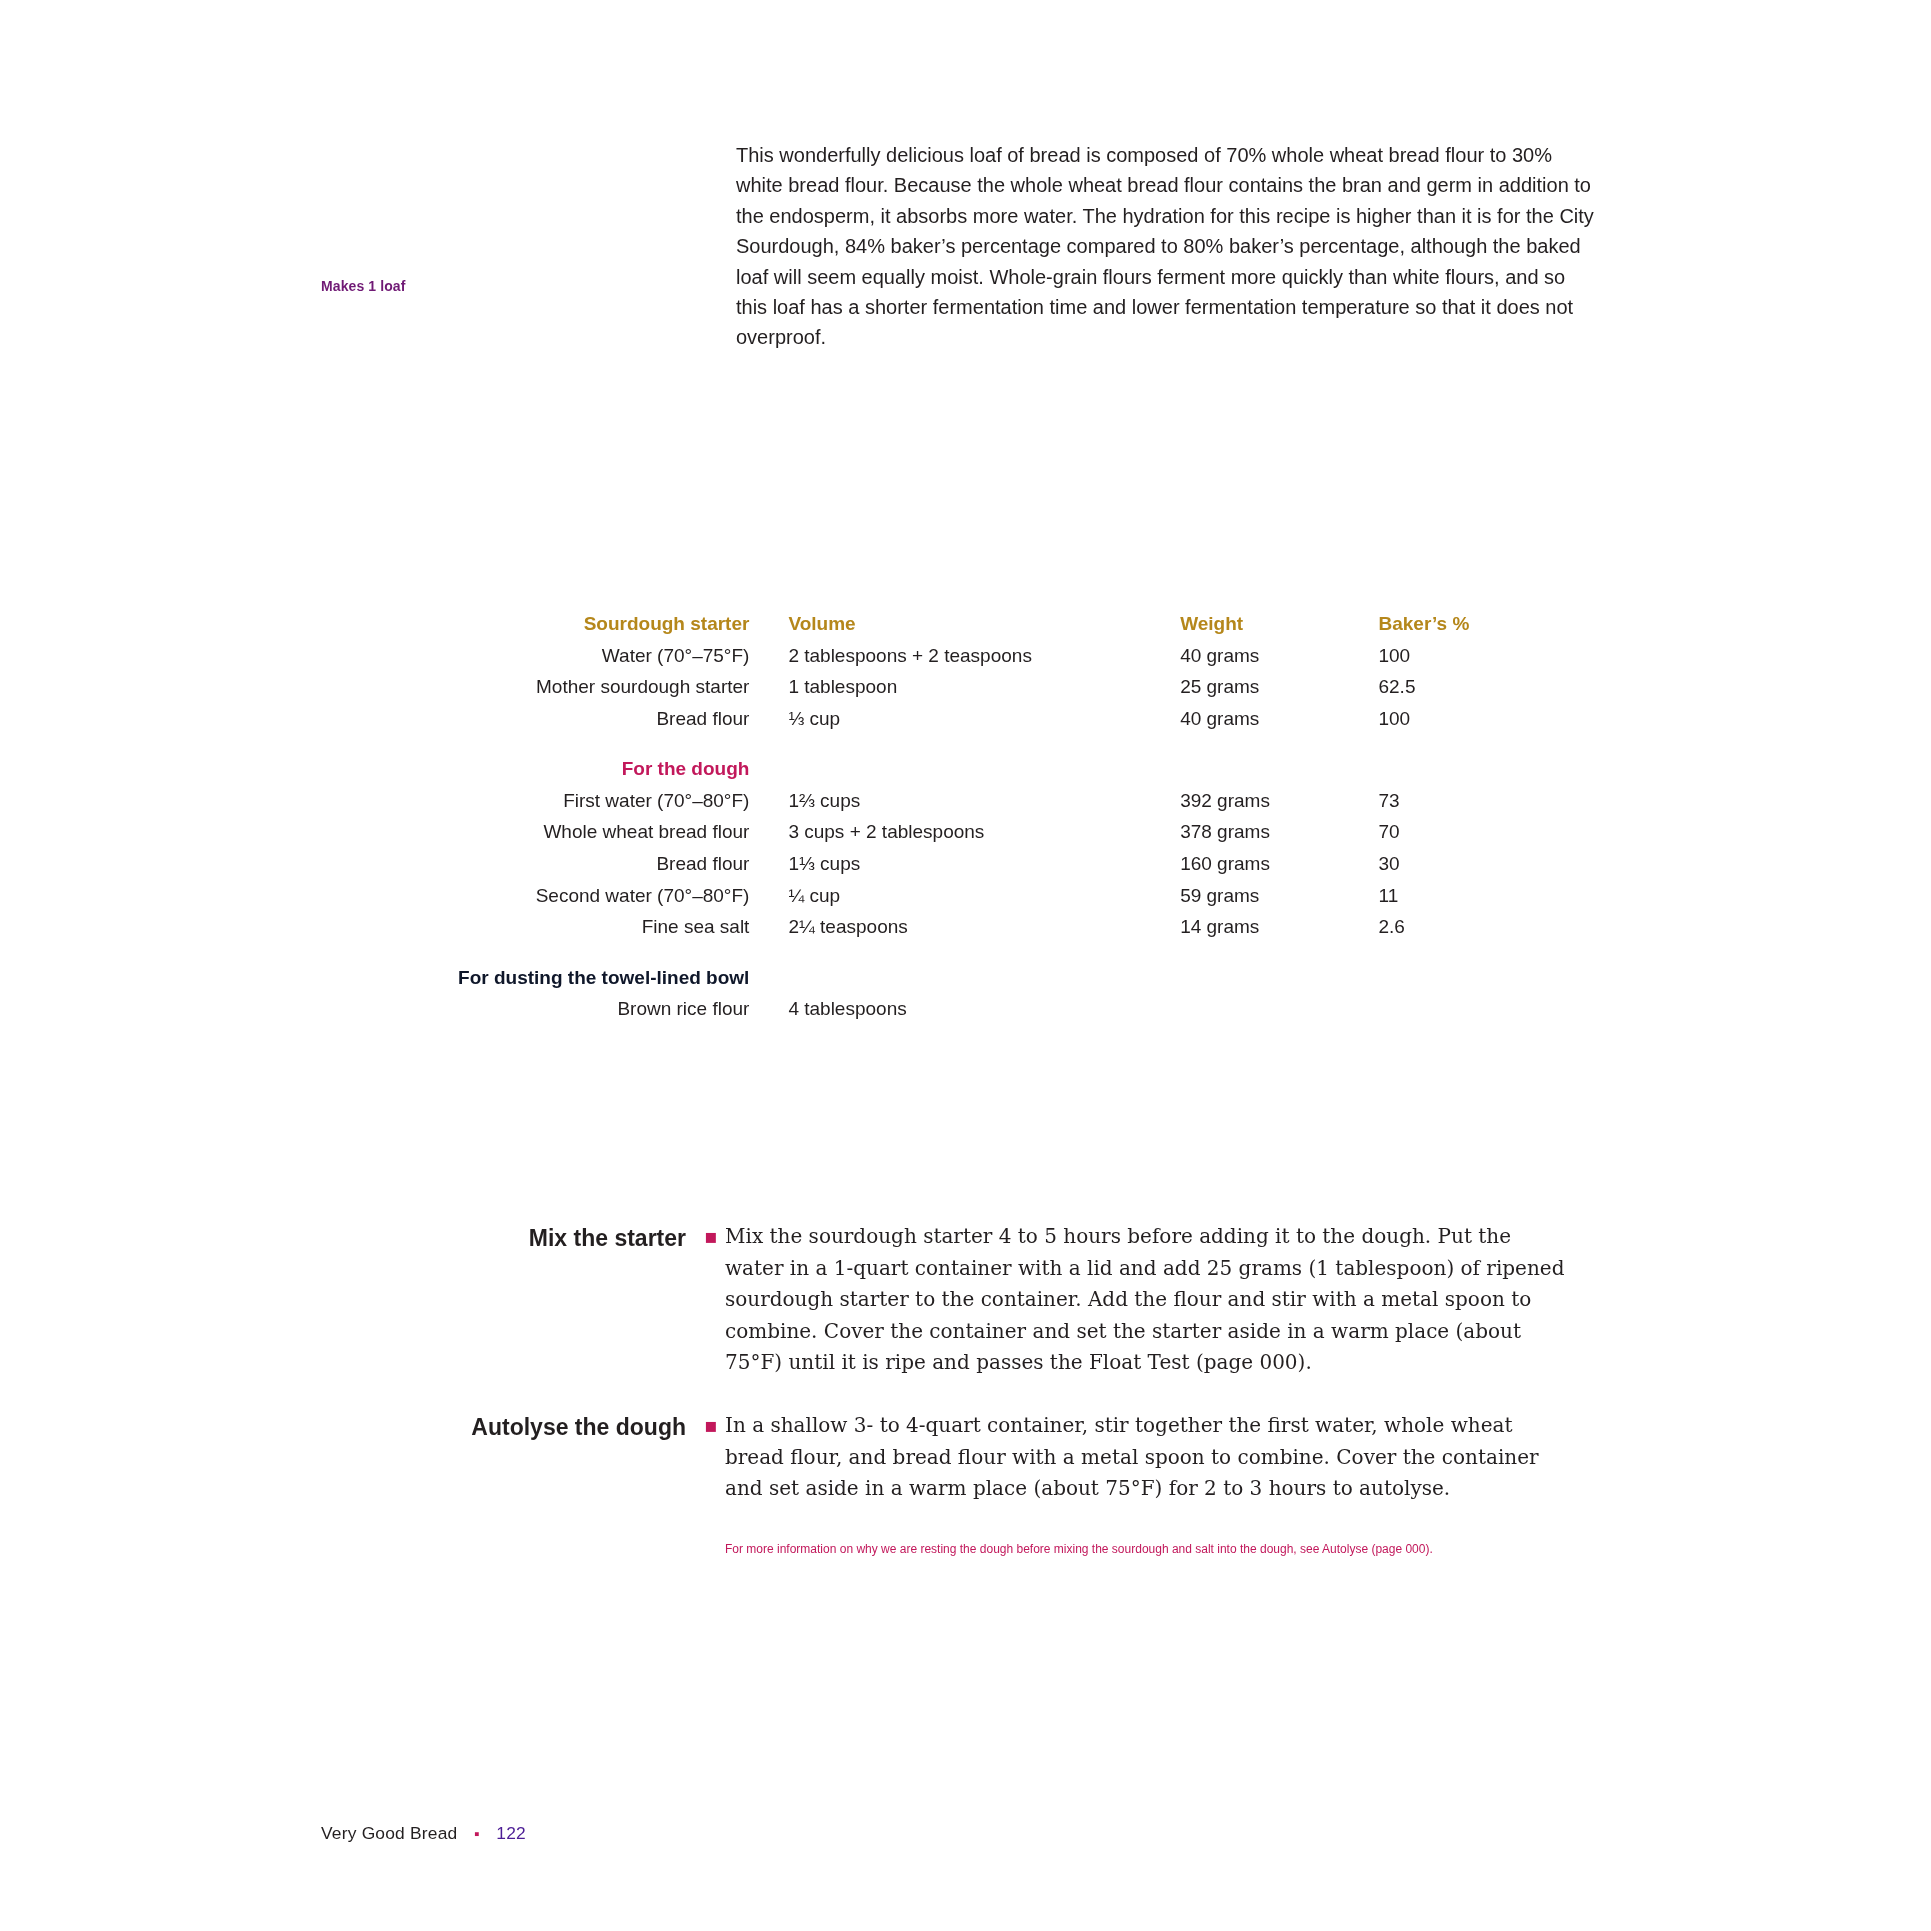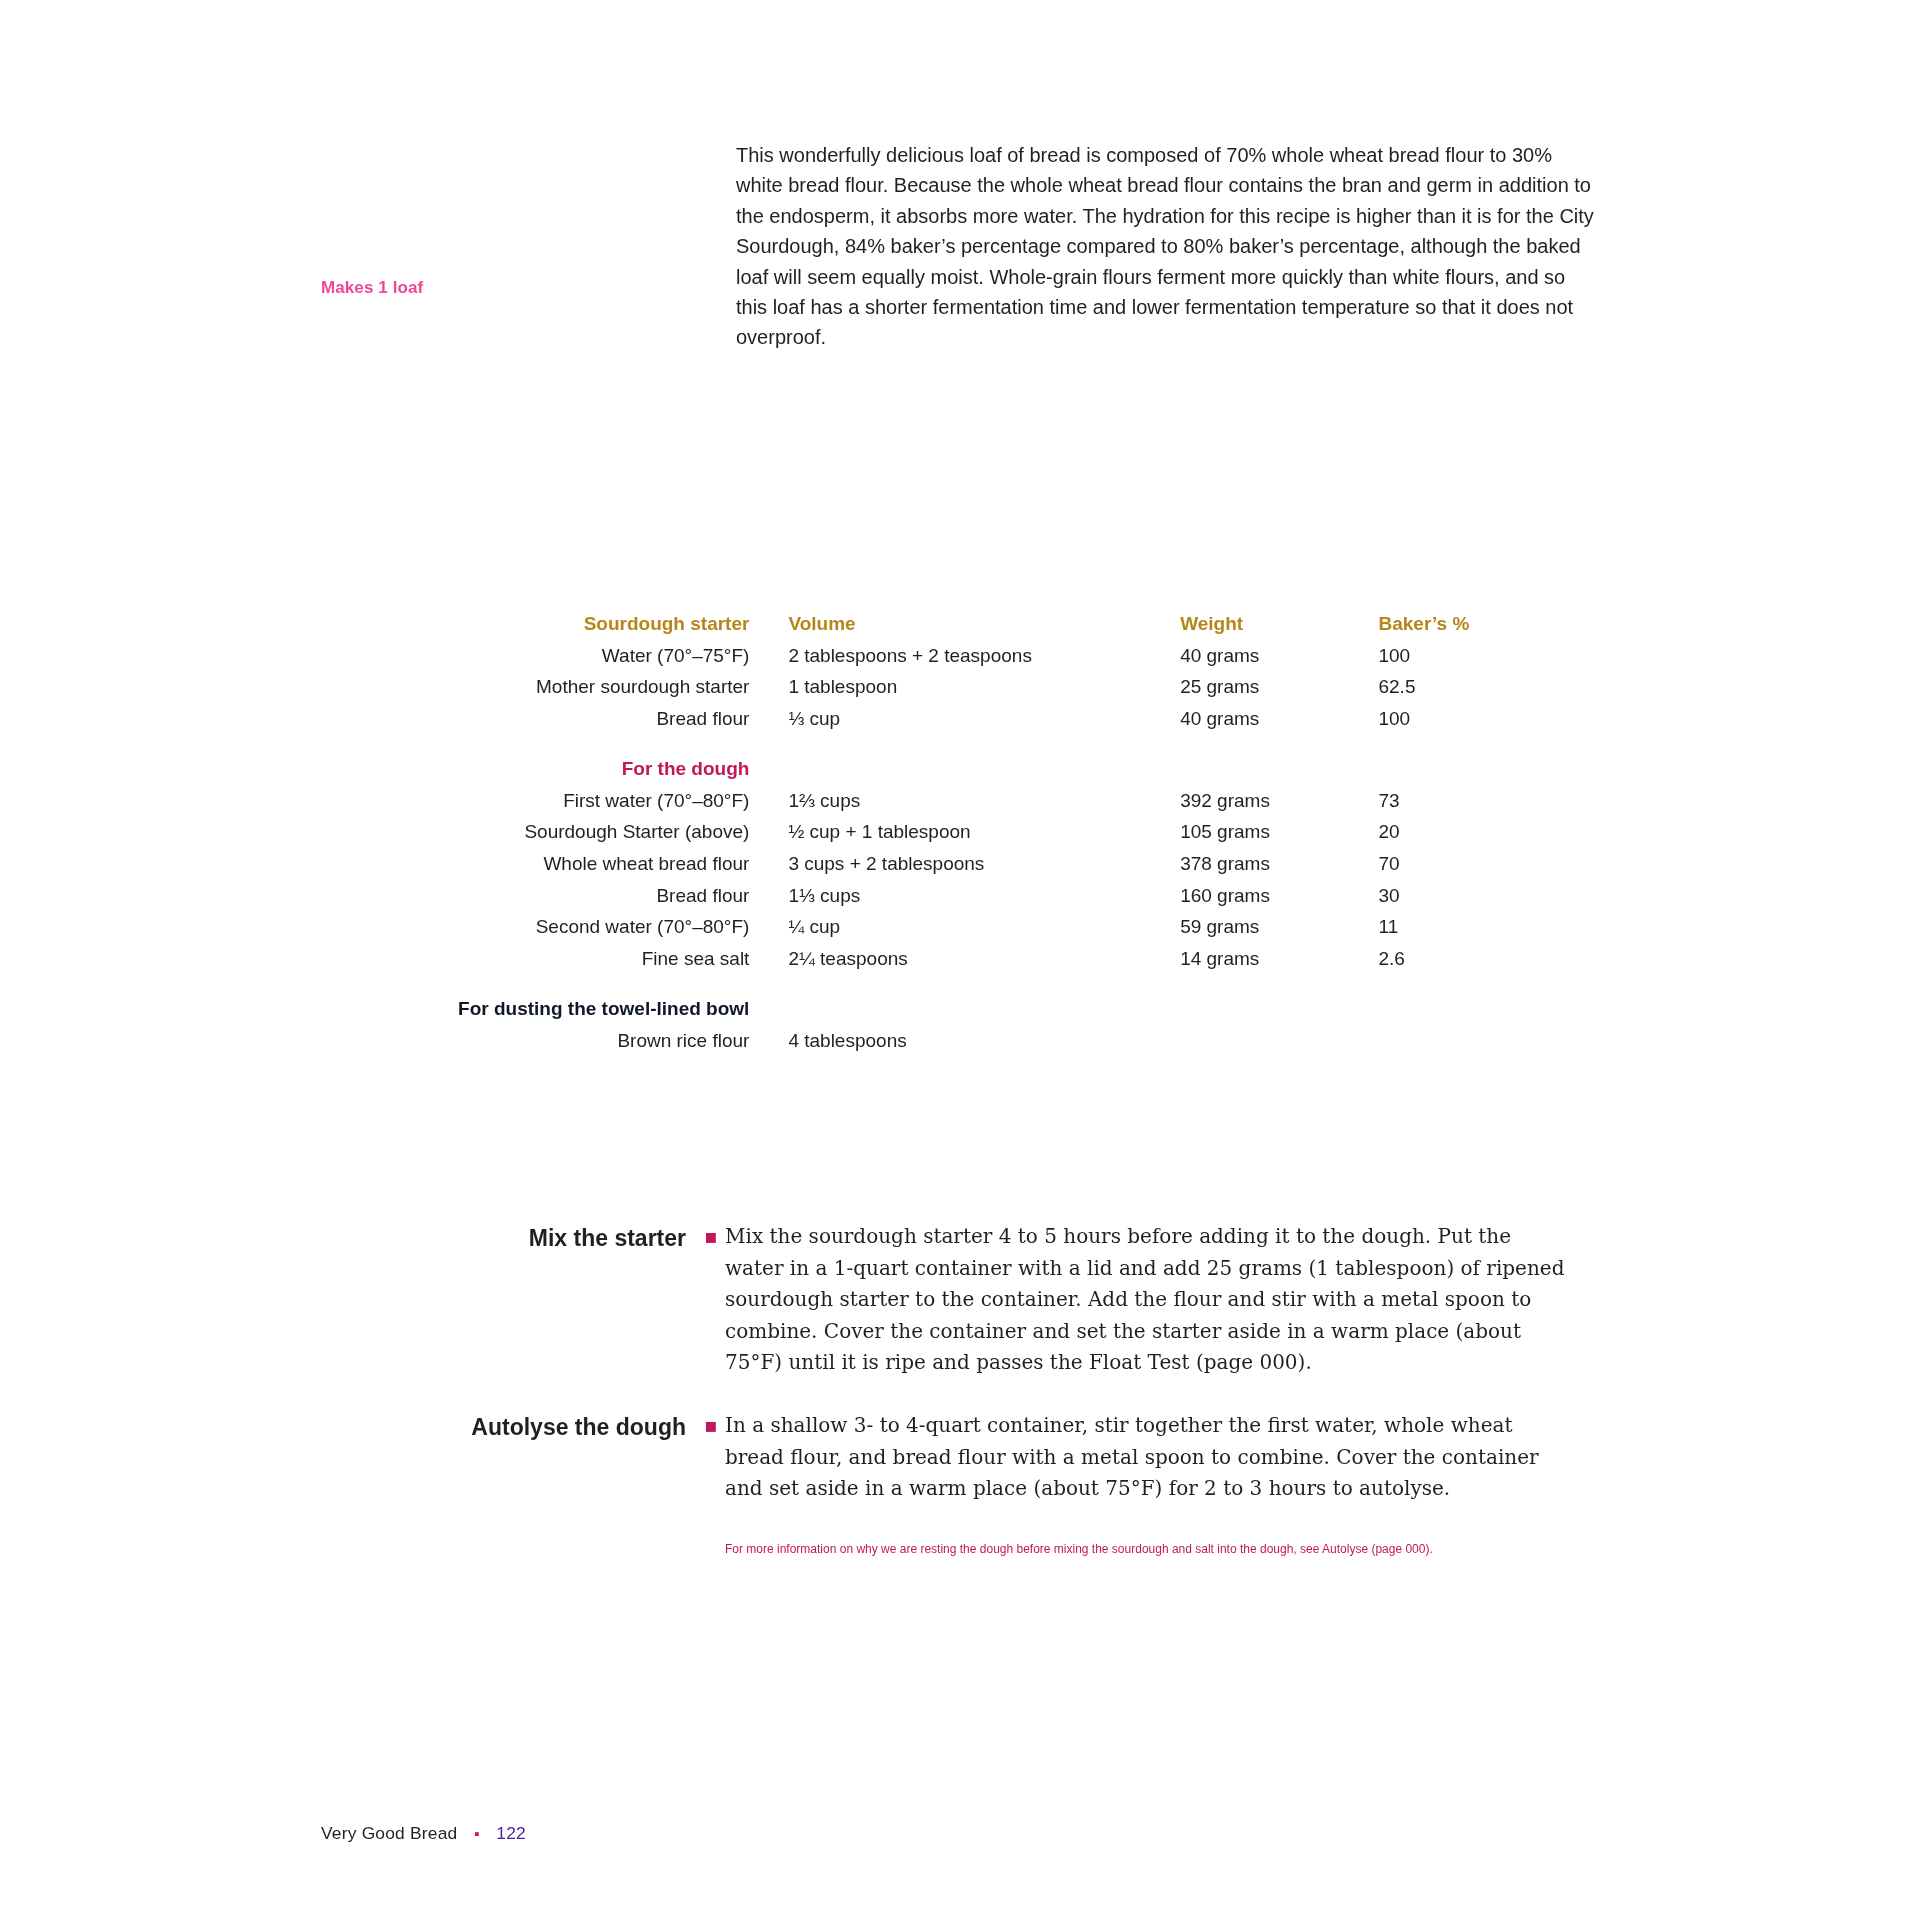--- a/index.html
+++ b/index.html
@@ -32,23 +32,23 @@
     font-size: 43px;
     line-height: 1.28;
     font-weight: 400;
     color: #b3b3b3;
     letter-spacing: 0.3px;
   }
   .makes {
     position: absolute;
     left: 321px;
     top: 278px;
-    font-size: 17px;
-    font-weight: bold;
-    color: #ec4899;
+    font-size: 14px;
+    font-weight: bold;
+    color: #701a75;
     letter-spacing: 0.1px;
   }
   .intro {
     position: absolute;
     left: 736px;
     top: 140px;
     width: 859px;
     font-size: 20px;
     line-height: 1.52;
     color: #231f20;
@@ -202,26 +202,20 @@
         <td class="col-bp"></td>
       </tr>
 
       <tr>
         <td class="col-name">First water (70°–80°F)</td>
         <td class="col-vol">1⅔ cups</td>
         <td class="col-wt">392 grams</td>
         <td class="col-bp">73</td>
       </tr>
       <tr>
-        <td class="col-name">Sourdough Starter (above)</td>
-        <td class="col-vol">½ cup + 1 tablespoon</td>
-        <td class="col-wt">105 grams</td>
-        <td class="col-bp">20</td>
-      </tr>
-      <tr>
         <td class="col-name">Whole wheat bread flour</td>
         <td class="col-vol">3 cups + 2 tablespoons</td>
         <td class="col-wt">378 grams</td>
         <td class="col-bp">70</td>
       </tr>
       <tr>
         <td class="col-name">Bread flour</td>
         <td class="col-vol">1⅓ cups</td>
         <td class="col-wt">160 grams</td>
         <td class="col-bp">30</td>

